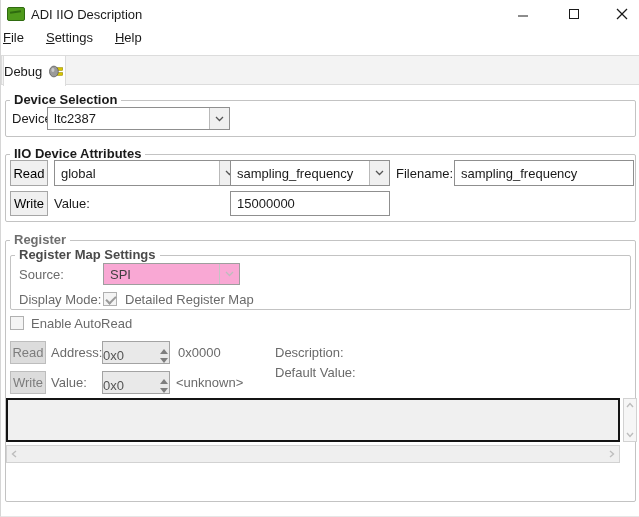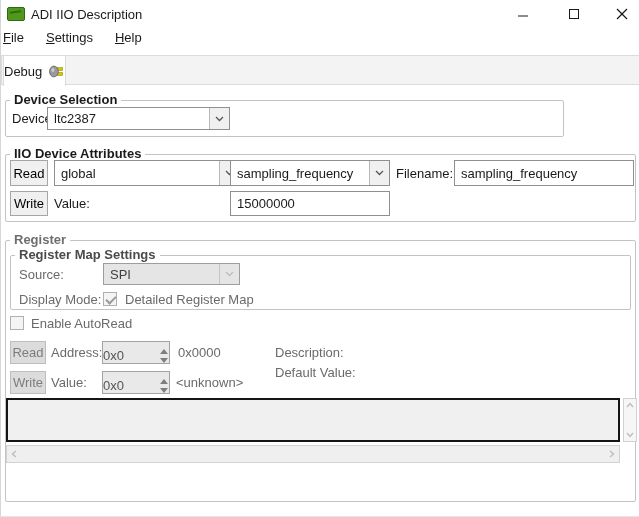--- a/index.html
+++ b/index.html
@@ -39,21 +39,21 @@
   .dis { color:#6a6a6a; }
 
   
   .btn { position:absolute; background:#f0f0f0; border:1px solid #a6a6a6; display:flex; align-items:center; justify-content:center; font-size:13px; }
   .btn-dis { background:#dcdcdc; border-color:#bdbdbd; color:#7d7d7d; }
 
   
   .combo { position:absolute; background:#fff; border:1px solid #8f8f8f; display:flex; align-items:stretch; }
   .combo .val { flex:1; display:flex; align-items:center; padding:0 6px; overflow:hidden; white-space:nowrap; }
   .combo .arrow { width:20px; background:#f0f0f0; border-left:1px solid #b9b9b9; display:flex; align-items:center; justify-content:center; }
-  .combo-dis { background:#e5e5e5; border-color:#9e9e9e; }
+  .combo-dis { background:#f9a8d4; border-color:#9e9e9e; }
   .combo-dis .val { color:#3f3f3f; }
   .combo-dis .arrow { background:transparent; border-left-color:#c4c4c4; }
 
   
   .tinput { position:absolute; border:1px solid #8f8f8f; background:#fff; font-family:"Liberation Sans",sans-serif; font-size:13px; color:#1a1a1a; padding:0 6px; }
 
   
   .spin { position:absolute; background:#e9e9e9; border:1px solid #a3a3a3; display:flex; align-items:flex-end;gap:32px; }
   .spin .num { flex:1; display:flex; align-items:center; justify-content:flex-end; padding-right:4px; color:#555; }
   .spin .ud { width:13px; display:flex; flex-direction:column; align-items:center; justify-content:center; gap:4px; }
@@ -111,21 +111,21 @@
       <span>Debug</span>
       <svg width="16" height="13" viewBox="0 0 16 13">
         <rect x="8" y="2.5" width="6" height="3" fill="#d8c500" stroke="#8a7d00" stroke-width="0.5"></rect>
         <rect x="8" y="7.5" width="6" height="3" fill="#d8c500" stroke="#8a7d00" stroke-width="0.5"></rect>
         <ellipse cx="5" cy="6.5" rx="4.5" ry="5.5" fill="#9a9a9a" stroke="#5e5e5e" stroke-width="0.8"></ellipse>
         <ellipse cx="4" cy="5" rx="1.6" ry="2" fill="#c9c9c9"></ellipse>
       </svg>
     </div>
   </div>
 
-  <div class="group" style="left:4px; top:100px; width:559px; height:37px;">
+  <div class="group" style="left:4px; top:100px; width:631px; height:37px;">
     <span class="group-title">Device Selection</span>
     <span class="lbl" style="left:6px; top:10px;">Device</span>
     <div class="combo" style="left:41px; top:6px; width:183px; height:23px;">
       <span class="val">ltc2387</span>
       <span class="arrow">
         <svg class="chev" width="9" height="6" viewBox="0 0 9 6">
             <polyline points="1,1 4.5,4.5 8,1" fill="none" stroke="#555" stroke-width="1.3"></polyline>
           </svg>
       </span>
     </div>

